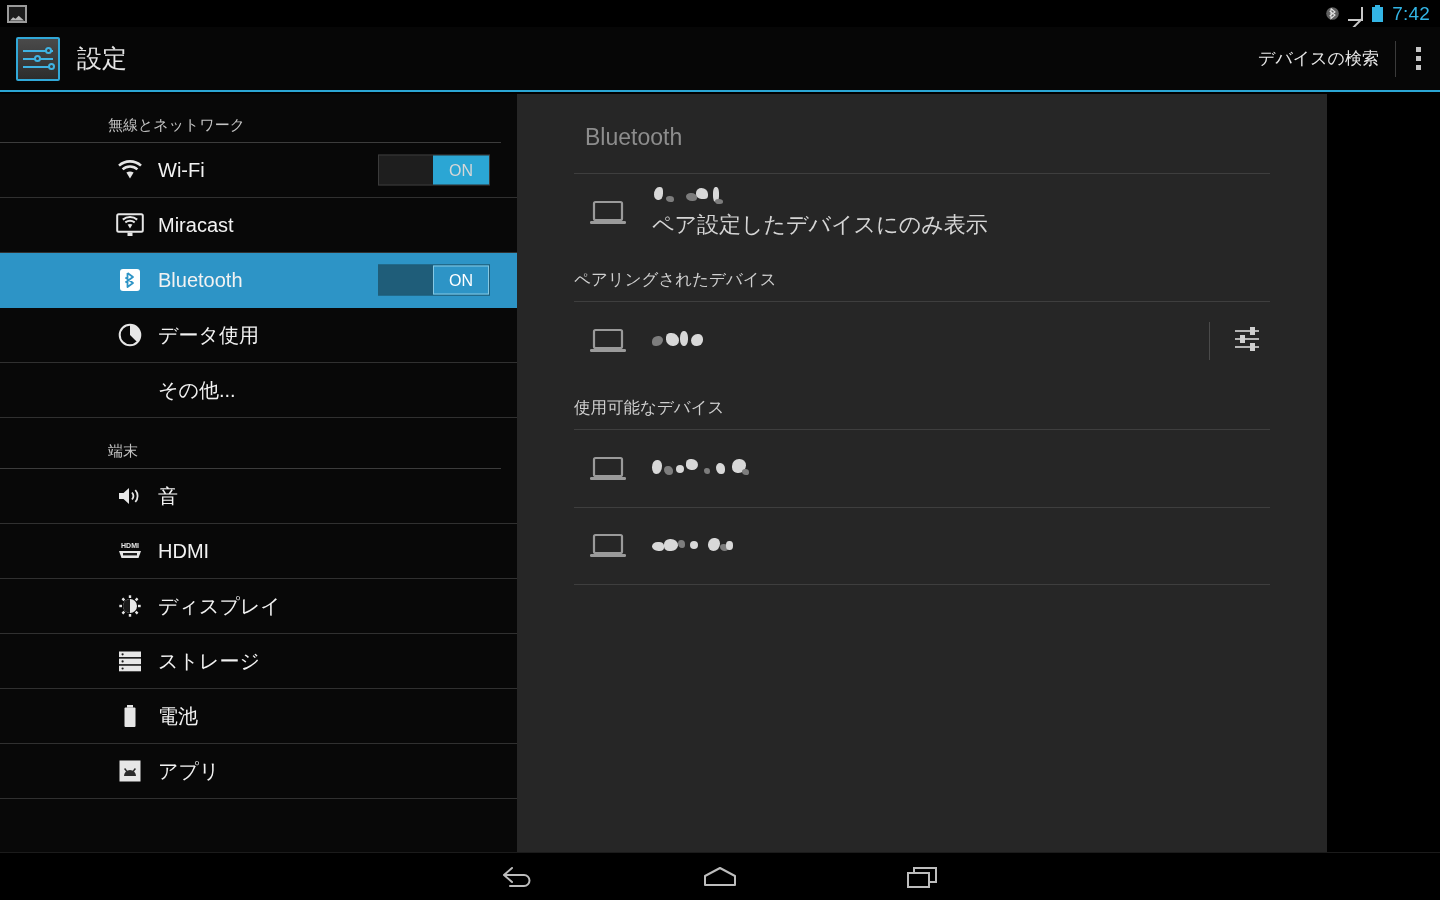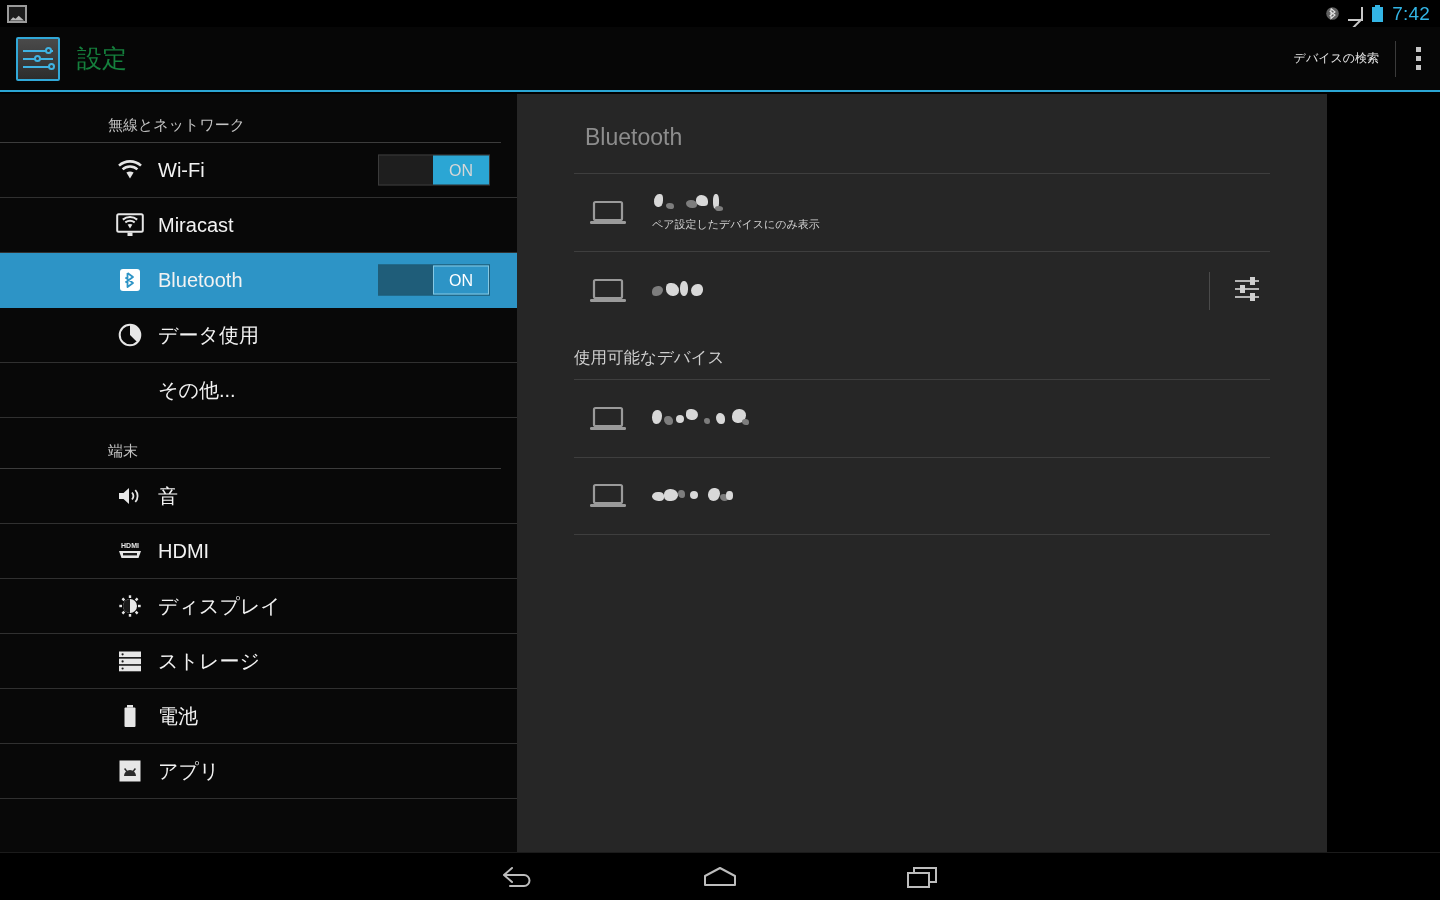--- a/index.html
+++ b/index.html
@@ -56,23 +56,23 @@
     background:linear-gradient(#4a4a4a,#2d2d2d);
     display:flex; flex-direction:column; justify-content:center; gap:5px;
     padding:0 5px;
   }
   .sl-row { position:relative; height:3px; }
   .sl-line { position:absolute; top:1px; left:0; right:0; height:2px; background:#3fb3e3; }
   .sl-knob {
     position:absolute; top:-2px; width:7px; height:7px; border-radius:50%;
     border:2px solid #3fb3e3; background:#3a3a3a;
   }
-  .app-title { margin-left:17px; color:#15803d; font-size:25px; }
+  .app-title { margin-left:17px; color:#e5e5e5; font-size:25px; }
   .ab-right { margin-left:auto; display:flex; align-items:center; height:100%; }
-  .ab-action { color:#e8e8e8; font-size:12px; padding:0 16px; }
+  .ab-action { color:#e8e8e8; font-size:17px; padding:0 16px; }
   .ab-sep { width:1px; height:36px; background:#3a3a3a; }
   .overflow { width:44px; display:flex; flex-direction:column; align-items:center; gap:4px; }
   .ov-dot { width:5px; height:5px; background:#c6c6c6; }
 
   
   .content-area {
     position:absolute; top:94px; left:0; width:1440px; height:758px; background:#000;
   }
 
   
@@ -120,21 +120,21 @@
   .panel-list { margin:22px 57px 0 57px; }
   .p-row {
     display:flex; align-items:center; min-height:78px;
     border-top:1px solid #3e3e3e;
     padding-left:12px; position:relative;
   }
   .p-row.last { border-bottom:1px solid #3e3e3e; }
   .laptop { width:44px; margin-right:22px; flex:none; display:flex; justify-content:center; }
   .dev-text { display:flex; flex-direction:column; gap:2px; }
   .blob-name { height:22px; display:flex; align-items:center; }
-  .dev-sub { color:#d5d5d5; font-size:11px; }
+  .dev-sub { color:#d5d5d5; font-size:22px; }
   .p-sec { color:#cfcfcf; font-size:16.5px; padding:18px 0 10px 0; }
   .row-settings {
     margin-left:auto; display:flex; align-items:center; gap:22px; padding-right:8px;
   }
   .v-sep { width:1px; height:38px; background:#4a4a4a; }
   
   .blob { position:relative; height:20px; }
   .blob span {
     position:absolute; top:0; background:#d8d8d8; border-radius:45% 55% 40% 60%;
   }
@@ -362,20 +362,21 @@
                 <span class="dim" style="left:34px;top:6px;width:11px;height:8px"></span>
                 <span style="left:44px;top:1px;width:12px;height:11px;border-radius:50% 60% 35% 50%"></span>
                 <span style="left:61px;top:0px;width:6px;height:15px;border-radius:40%"></span>
                 <span class="dim" style="left:63px;top:12px;width:8px;height:5px"></span>
               </div>
             </div>
             <div class="dev-sub">ペア設定したデバイスにのみ表示</div>
           </div>
         </div>
 
+        <div class="p-sec">ペアリングされたデバイス</div>
 
         <div class="p-row">
           <div class="laptop">
             <svg width="40" height="30" viewBox="0 0 40 30">
               <rect x="6" y="4" width="28" height="18" rx="1.5" stroke="#9a9a9a" stroke-width="2.2" fill="none"></rect>
               <rect x="2" y="23" width="36" height="3" rx="1.2" fill="#9a9a9a"></rect>
             </svg>
           </div>
           <div class="blob-name">
             <div class="blob" style="width:76px">

